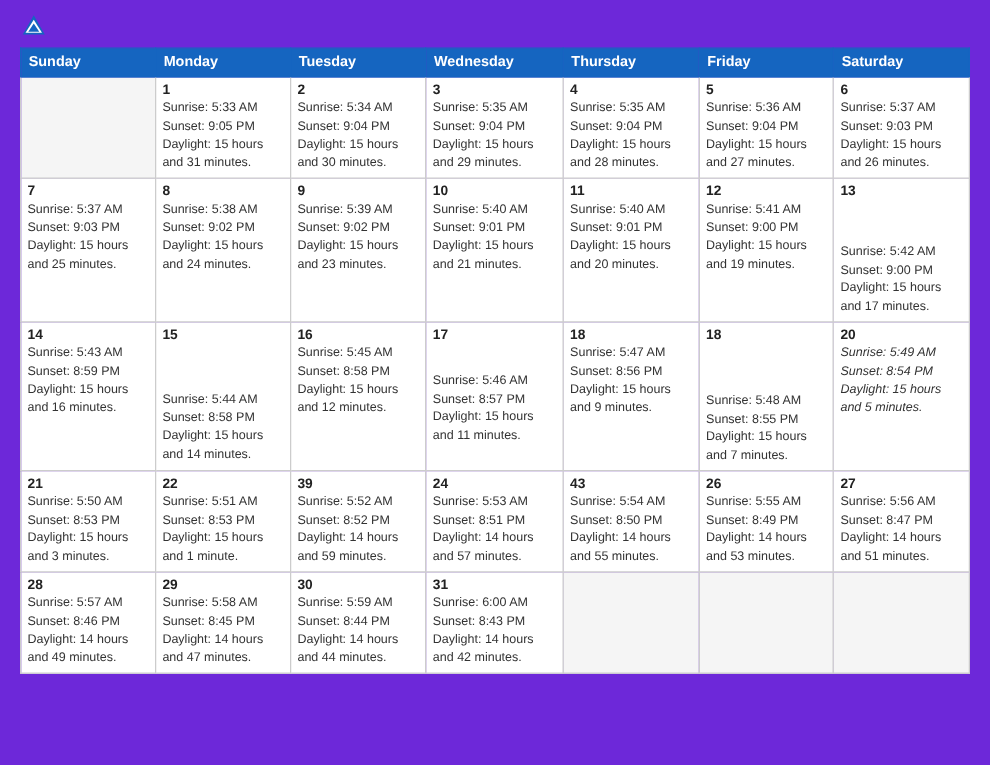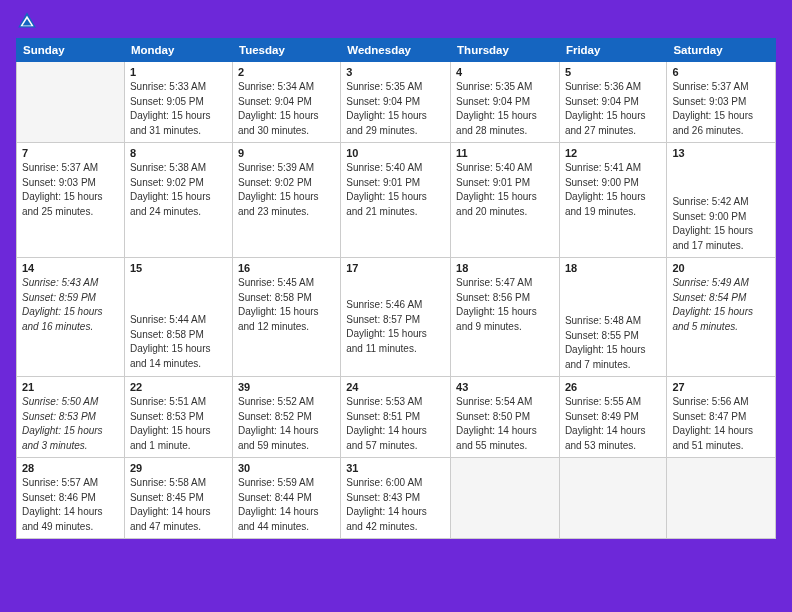--- a/index.html
+++ b/index.html
@@ -224,21 +224,21 @@
             <span class="day-num">13</span>
             <div class="day-info" style="white-space: pre-line; margin-top: 36px;">Sunrise: 5:42 AM
 Sunset: 9:00 PM
 Daylight: 15 hours
 and 17 minutes.</div>
           </td>
         </tr>
         <tr>
           <td>
             <span class="day-num">14</span>
-            <div class="day-info" style="white-space: pre-line; font-style: italic;">Sunrise: 5:43 AM
+            <div class="day-info" style="white-space: pre-line;">Sunrise: 5:43 AM
 Sunset: 8:59 PM
 Daylight: 15 hours
 and 16 minutes.</div>
           </td>
           <td>
             <span class="day-num">15</span>
             <div class="day-info" style="white-space: pre-line; margin-top: 39px;">Sunrise: 5:44 AM
 Sunset: 8:58 PM
 Daylight: 15 hours
 and 14 minutes.</div>
@@ -275,21 +275,21 @@
             <span class="day-num">20</span>
             <div class="day-info" style="white-space: pre-line; font-style: italic;">Sunrise: 5:49 AM
 Sunset: 8:54 PM
 Daylight: 15 hours
 and 5 minutes.</div>
           </td>
         </tr>
         <tr>
           <td>
             <span class="day-num">21</span>
-            <div class="day-info" style="white-space: pre-line; font-style: italic;">Sunrise: 5:50 AM
+            <div class="day-info" style="white-space: pre-line;">Sunrise: 5:50 AM
 Sunset: 8:53 PM
 Daylight: 15 hours
 and 3 minutes.</div>
           </td>
           <td>
             <span class="day-num">22</span>
             <div class="day-info" style="white-space: pre-line;">Sunrise: 5:51 AM
 Sunset: 8:53 PM
 Daylight: 15 hours
 and 1 minute.</div>

